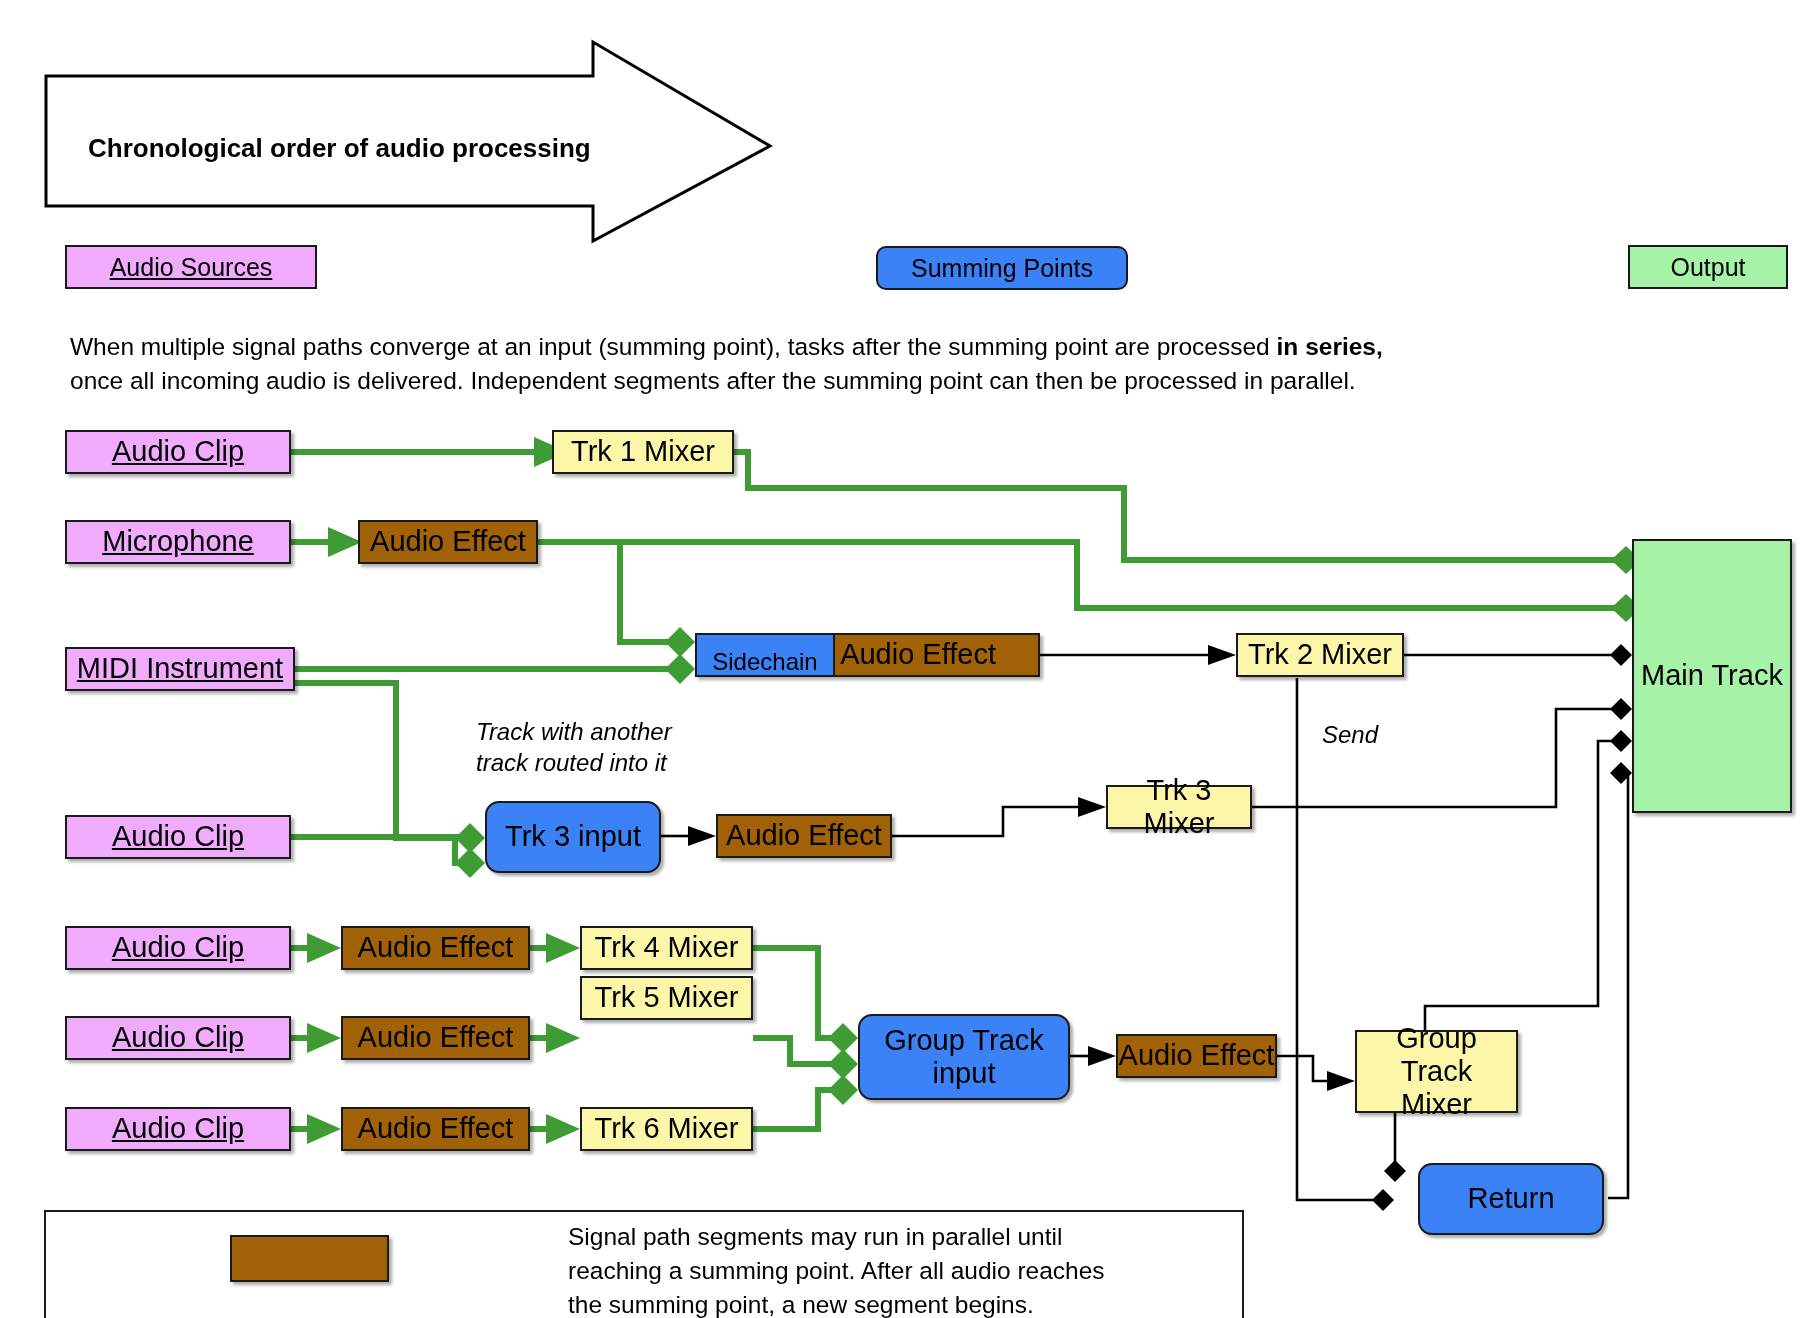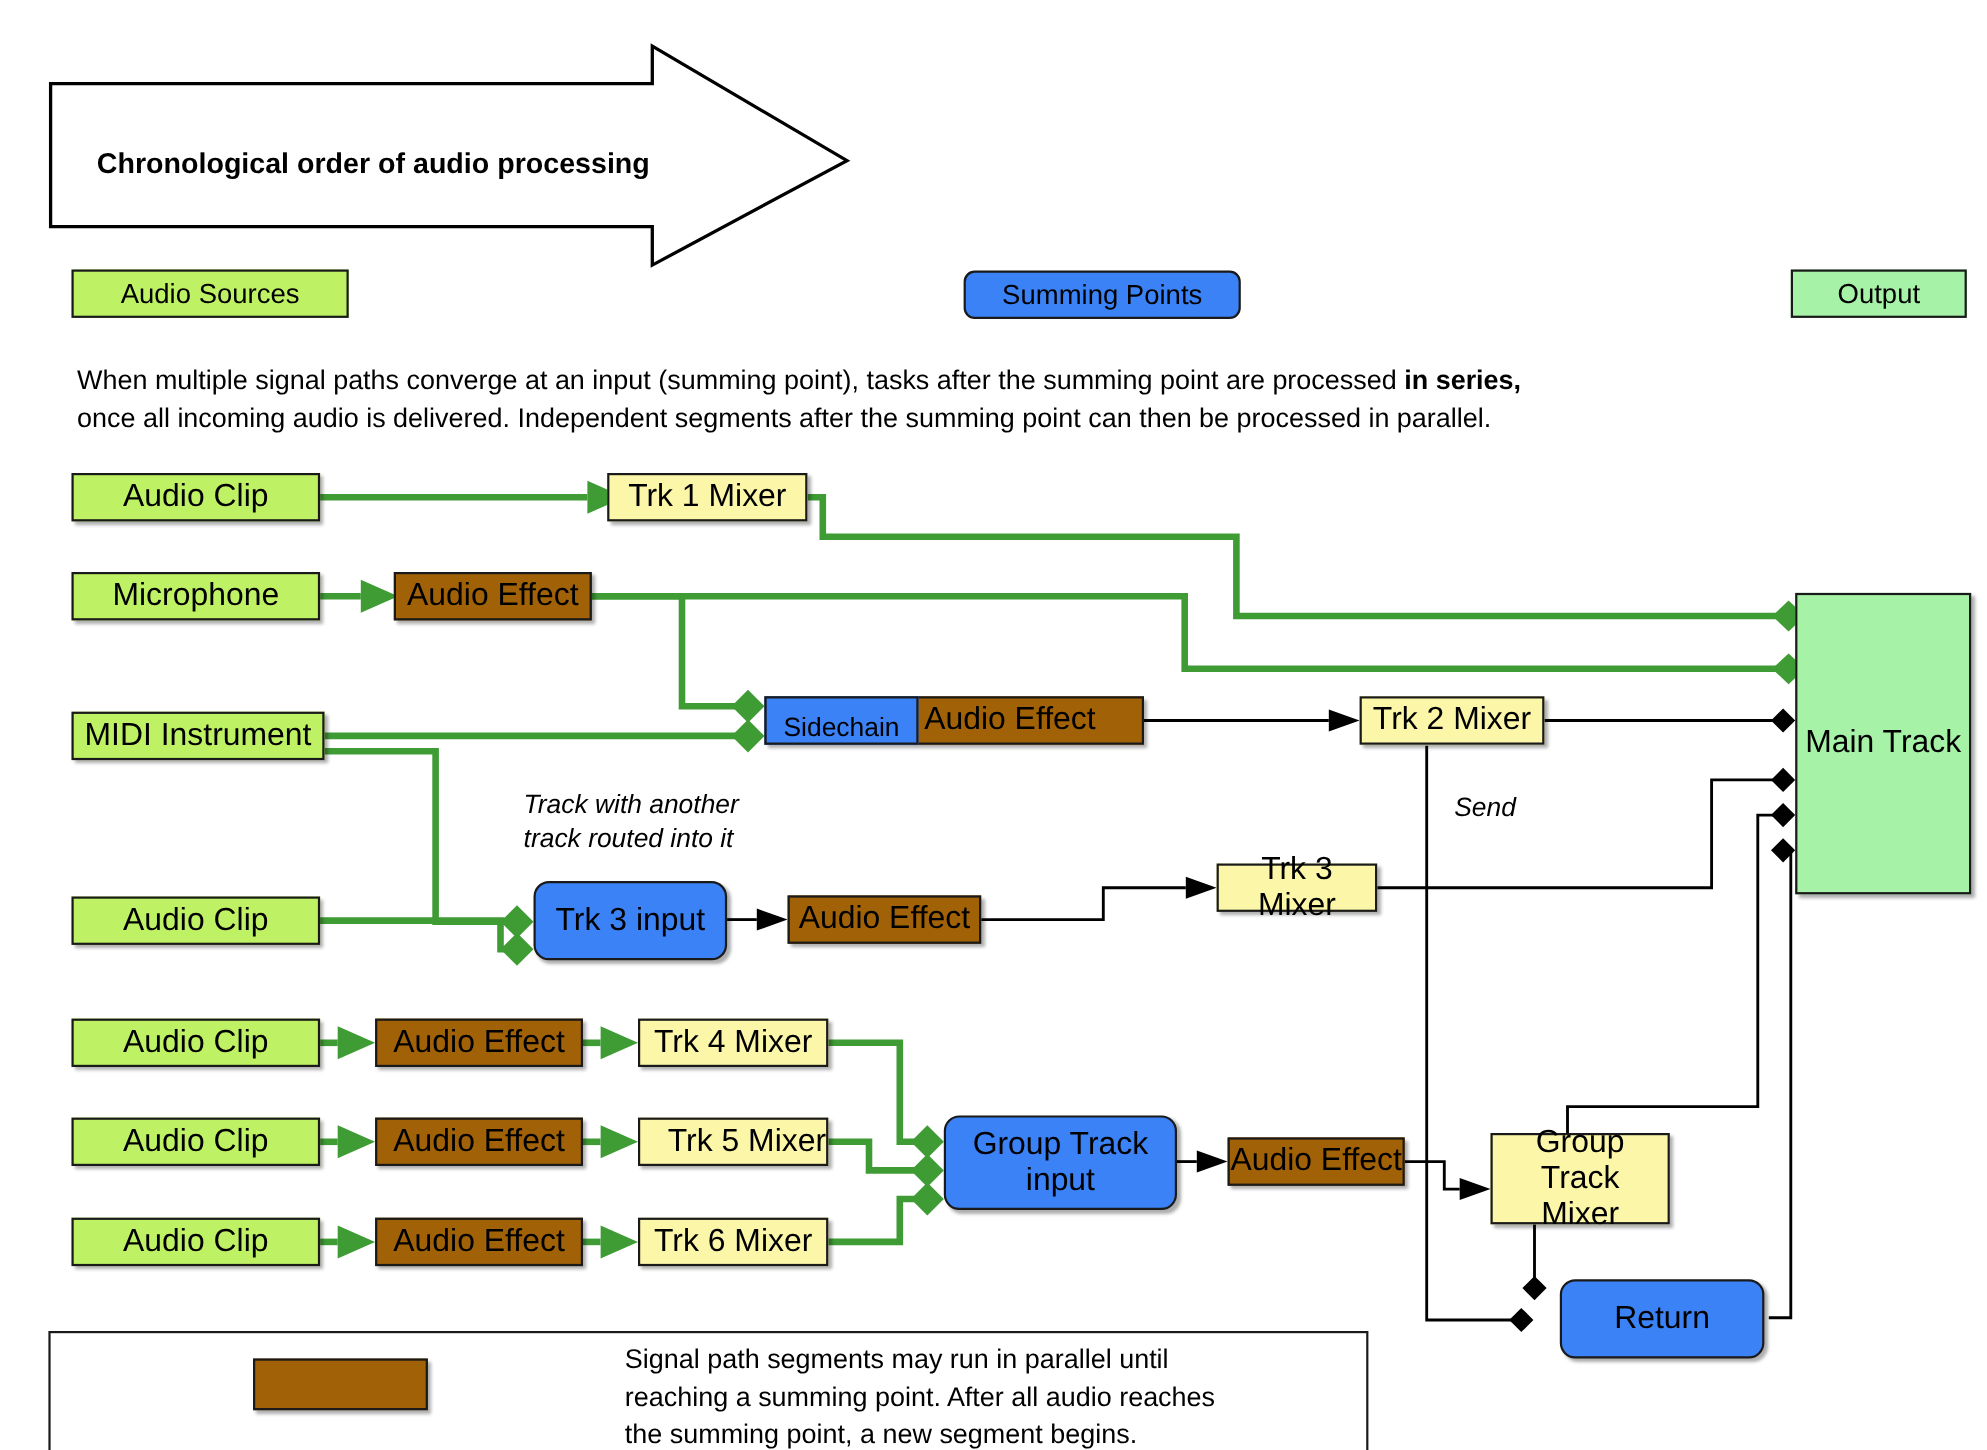--- a/index.html
+++ b/index.html
@@ -12,21 +12,21 @@
     box-sizing:border-box;
     border:2px solid #1a1a1a;
     display:flex;align-items:center;justify-content:center;
     text-align:center;
     font-size:29px;
     color:#000;
     line-height:1.14;
     box-shadow:3px 3px 3px rgba(0,0,0,.32);
     z-index:5;
   }
-  .src   {background:#bef264;}
+  .src   {background:#f0abfc;text-decoration:underline;}
   .fx    {background:#a16207;}
   .mix   {background:#fbf6a8;}
   .sum   {background:#3b82f6;border-radius:14px;}
   .out   {background:#a6f2a6;}
   .plain {background:#fff;box-shadow:none;}
 
   .legend-key{position:absolute;box-sizing:border-box;border:2px solid #1a1a1a;
     display:flex;align-items:center;justify-content:center;font-size:25px;z-index:6;}
 
   
@@ -227,21 +227,21 @@
     <span>Trk 4 Mixer</span>
   </div>
 
   
   <div class="node src" style="left:65px;top:998px;width:226px;height:44px;">
     <span>Audio Clip</span>
   </div>
   <div class="node fx" style="left:341px;top:998px;width:189px;height:44px;">
     <span>Audio Effect</span>
   </div>
-  <div class="node mix" style="left:580px;top:998px;width:173px;height:44px;justify-content:flex-end;">
+  <div class="node mix" style="left:580px;top:958px;width:173px;height:44px;">
     <span>Trk 5 Mixer</span>
   </div>
 
   
   <div class="node src" style="left:65px;top:1089px;width:226px;height:44px;">
     <span>Audio Clip</span>
   </div>
   <div class="node fx" style="left:341px;top:1089px;width:189px;height:44px;">
     <span>Audio Effect</span>
   </div>

